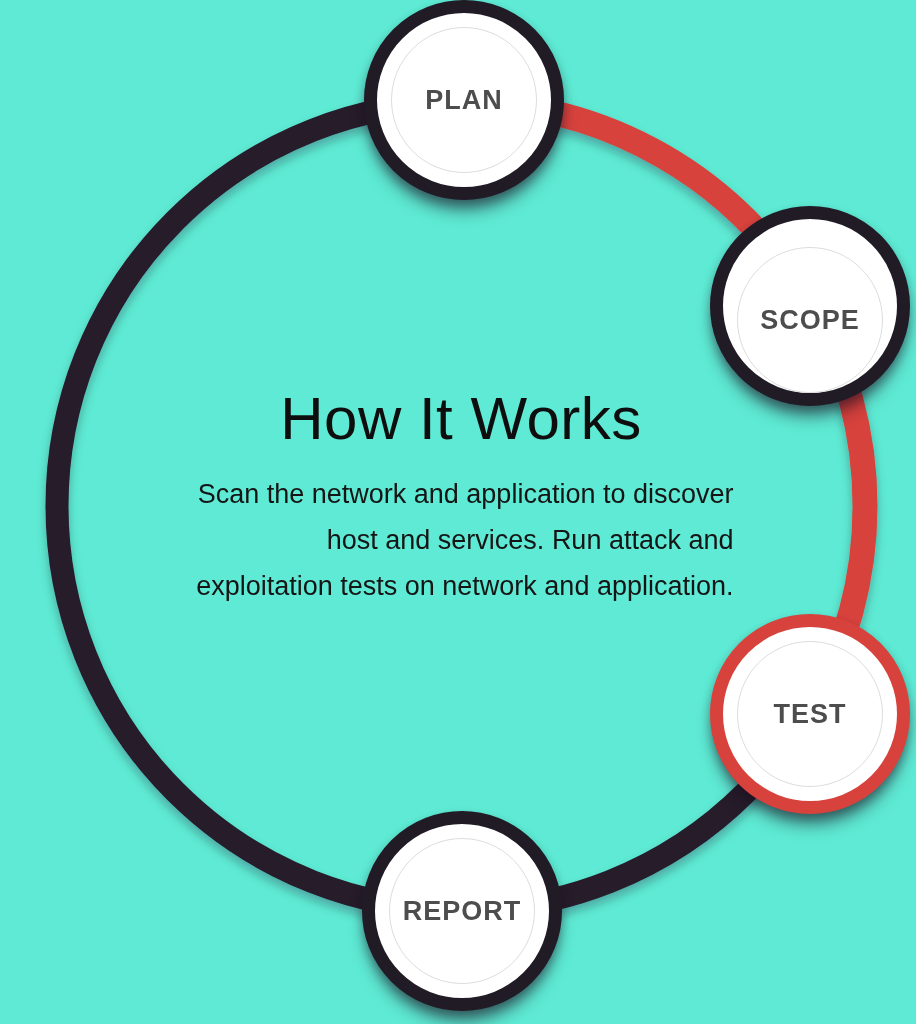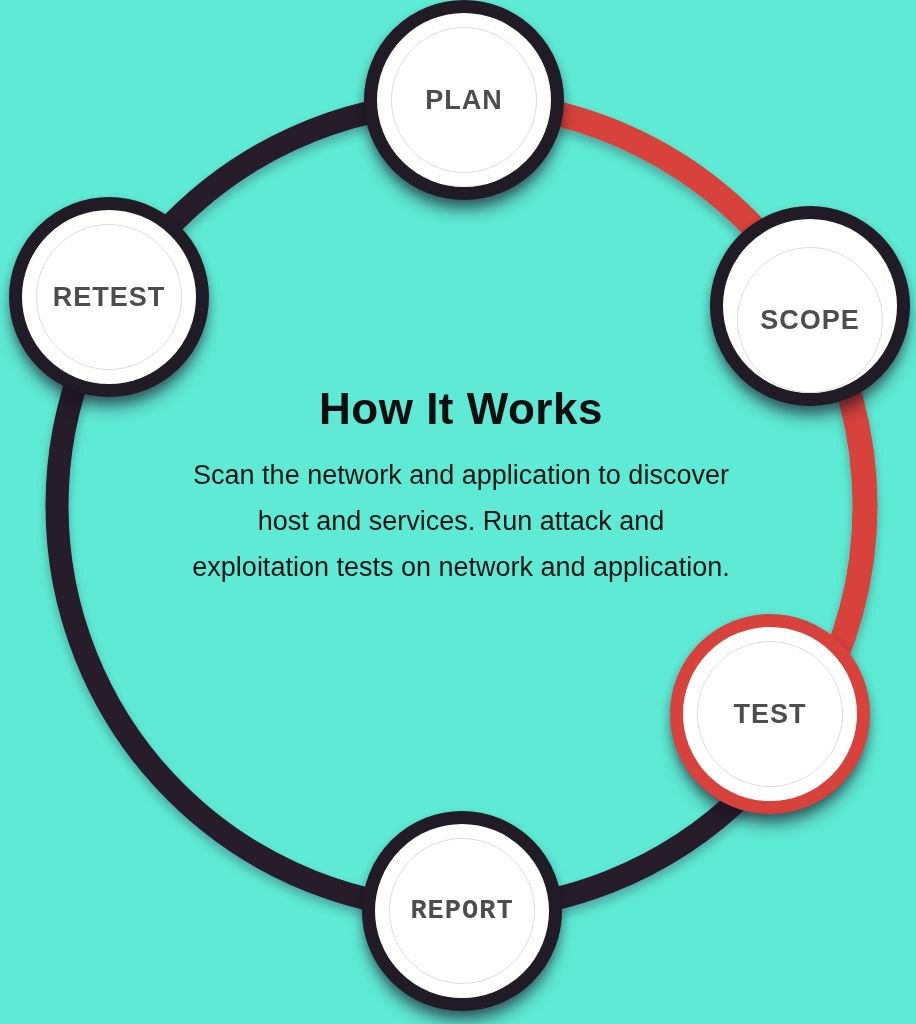--- a/index.html
+++ b/index.html
@@ -50,45 +50,46 @@
   }
   .node-label {
     font-size: 27px;
     font-weight: 700;
     color: #4d4d4d;
     letter-spacing: 1px;
     white-space: nowrap;
   }
   .node-plan    { left: 364px; top:   0px; }
   .node-scope   { left: 710px; top: 206px; align-items: flex-end; }
-  .node-test    { left: 670px; top: 614px; }
-  .node-report  { left: 362px; top: 811px; font-family: Liberation Mono, monospace; }
+  .node-test    { left: 710px; top: 614px; }
+  .node-report  { left: 362px; top: 811px; }
   .node-youfix  { left:  11px; top: 609px; }
   .node-retest  { left:   9px; top: 197px; }
   .center-text {
     position: absolute;
     left: 171px;
     top: 384px;
     width: 580px;
     text-align: center;
   }
   .center-title {
     margin: 0 0 18px 0;
-    font-size: 44px;
-    font-weight: 700;
+    font-size: 60px;
+    font-weight: 400;
     color: #0e0e0e;
     letter-spacing: 0.5px;
   }
   .center-desc {
     margin: 0 auto;
     max-width: 545px;
     font-size: 27px;
     font-weight: 400;
     line-height: 46px;
     color: #151515;
+    text-align: right;
   }
 </style>
 </head>
 <body>
 
 <div class="stage">
 
   <svg class="ring-svg" viewBox="0 0 916 1024" aria-hidden="true">
     <defs>
       <filter id="ringShadow" x="-20%" y="-20%" width="140%" height="140%">
@@ -119,24 +120,19 @@
     </div>
   </div>
 
   <div class="node node-report">
     <div class="node-inner">
       <span class="node-label">REPORT</span>
     </div>
   </div>
 
 
-  <div class="node node-retest">
-    <div class="node-inner">
-      <span class="node-label">RETEST</span>
-    </div>
-  </div>
 
   <div class="center-text">
     <h1 class="center-title">How It Works</h1>
     <p class="center-desc">Scan the network and application to discover host and services. Run attack and exploitation tests on network and application.</p>
   </div>
 
 </div>
 
 </body></html>

